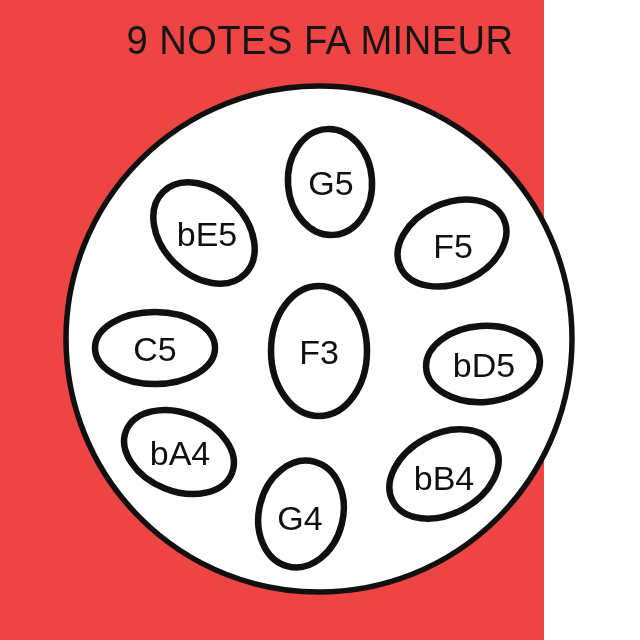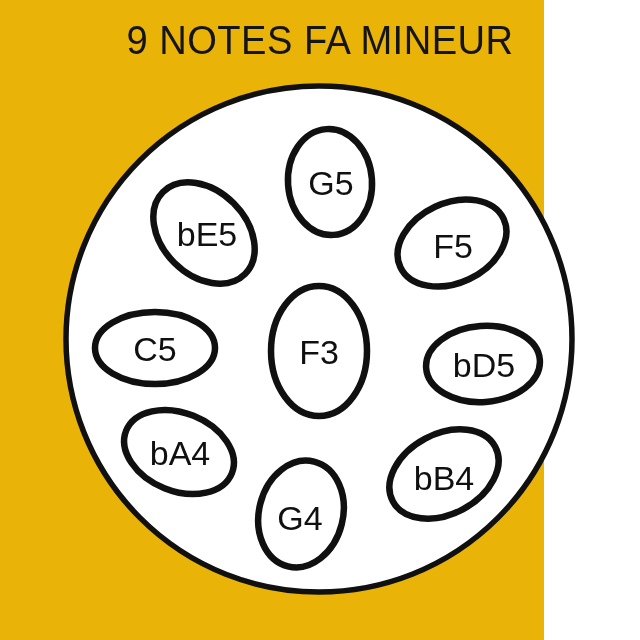--- a/index.html
+++ b/index.html
@@ -10,21 +10,21 @@
   body {
     width: 640px;
     height: 640px;
     overflow: hidden;
     font-family: "Liberation Sans", sans-serif;
   }
   #page {
     position: relative;
     width: 544px;
     height: 640px;
-    background: #eab308;
+    background: #ef4444;
   }
   #title {
     position: absolute;
     left: 0;
     top: 18px;
     width: 640px;
     text-align: center;
     font-family: "Liberation Sans", sans-serif;
     font-size: 41px;
     font-weight: 400;

